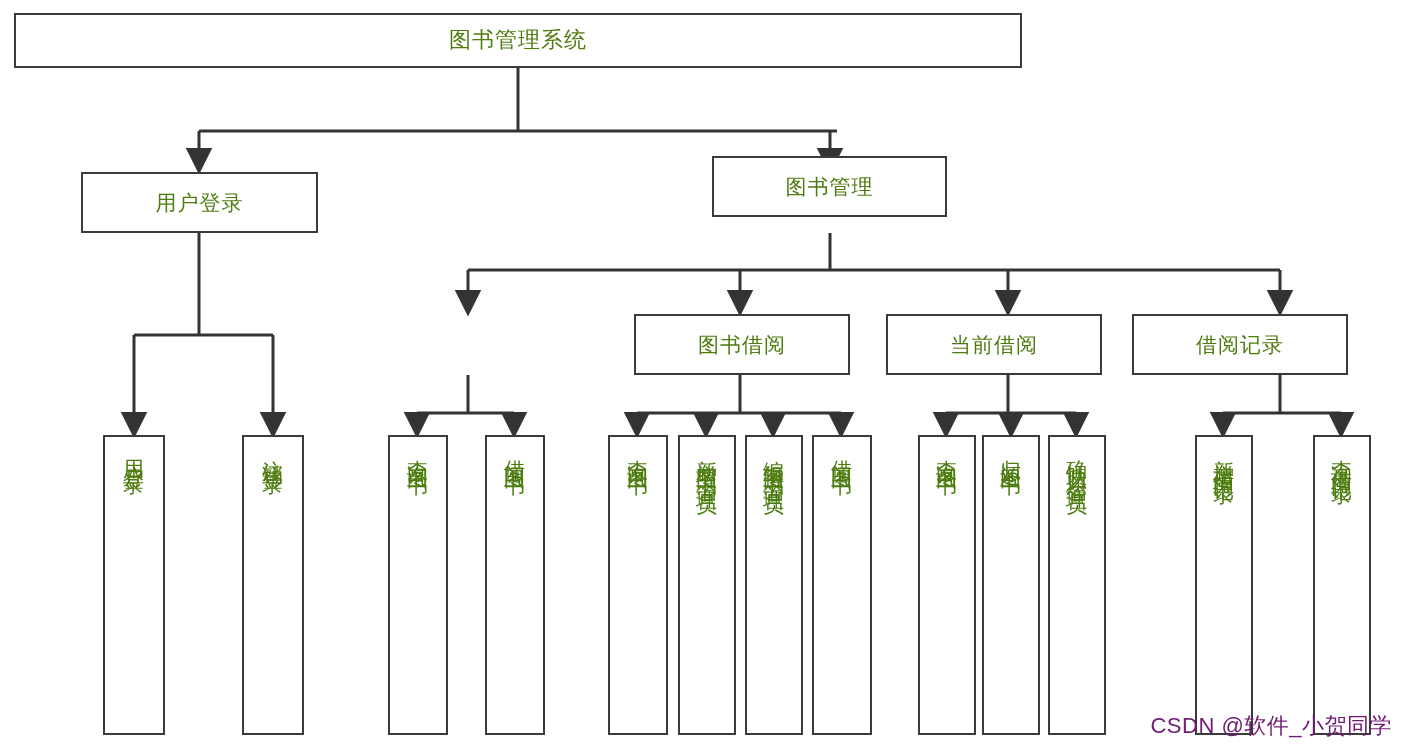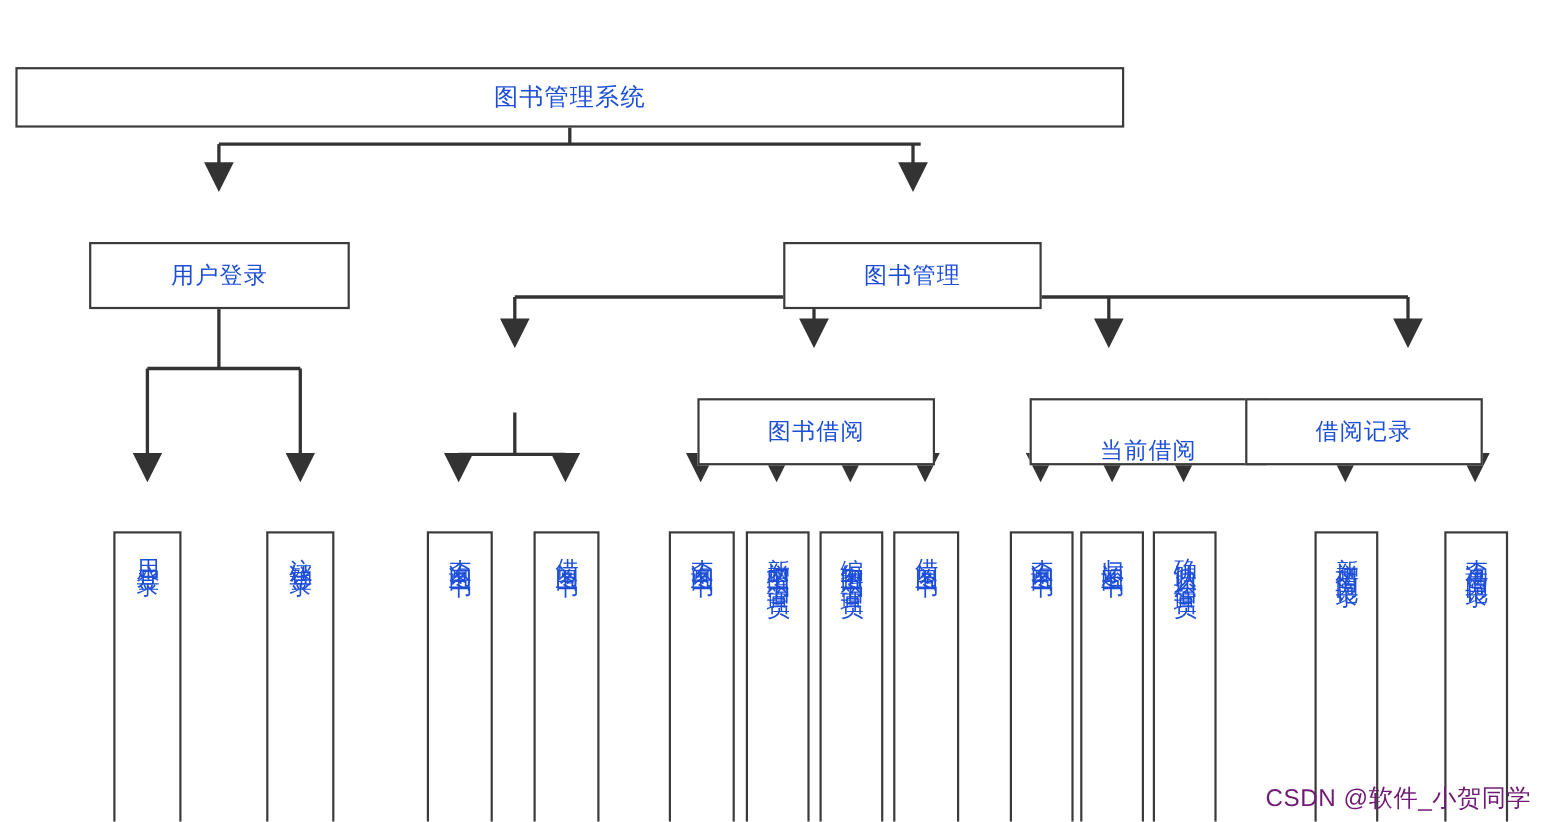--- a/index.html
+++ b/index.html
@@ -25,23 +25,22 @@
     height: 747px;
   }
   .node {
     position: absolute;
     box-sizing: border-box;
     background: #ffffff;
     border: 2px solid #3b3b3b;
     display: flex;
     align-items: center;
     justify-content: center;
-    color: #1d4ed8;
+    color: #4d7c0f;
     z-index: 2;
-    margin-top: 48px;
   }
   .node.h {
     font-size: 21px;
     letter-spacing: 1px;
     line-height: 1.1;
   }
   .node.root {
     font-size: 22px;
   }
   .node.v {
@@ -128,28 +127,28 @@
     </g>
   </svg>
 
   <div class="node h root" style="left:14px; top:13px; width:1008px; height:55px;">
     <span class="htext">图书管理系统</span>
   </div>
 
   <div class="node h" style="left:81px; top:172px; width:237px; height:61px;">
     <span class="htext">用户登录</span>
   </div>
-  <div class="node h" style="left:712px; top:172px; width:235px; height:61px;">
+  <div class="node h" style="left:712px; top:156px; width:235px; height:61px;">
     <span class="htext">图书管理</span>
   </div>
 
   <div class="node h" style="left:634px; top:314px; width:216px; height:61px;">
     <span class="htext">图书借阅</span>
   </div>
-  <div class="node h" style="left:936px; top:314px; width:216px; height:61px;align-items:flex-end;">
+  <div class="node h" style="left:886px; top:314px; width:216px; height:61px;">
     <span class="htext">当前借阅</span>
   </div>
   <div class="node h" style="left:1132px; top:314px; width:216px; height:61px;">
     <span class="htext">借阅记录</span>
   </div>
 
   <div class="node v" style="left:103px; top:435px; width:62px; height:300px;">
     <span class="vtext">用户登录</span>
   </div>
   <div class="node v" style="left:242px; top:435px; width:62px; height:300px;">

